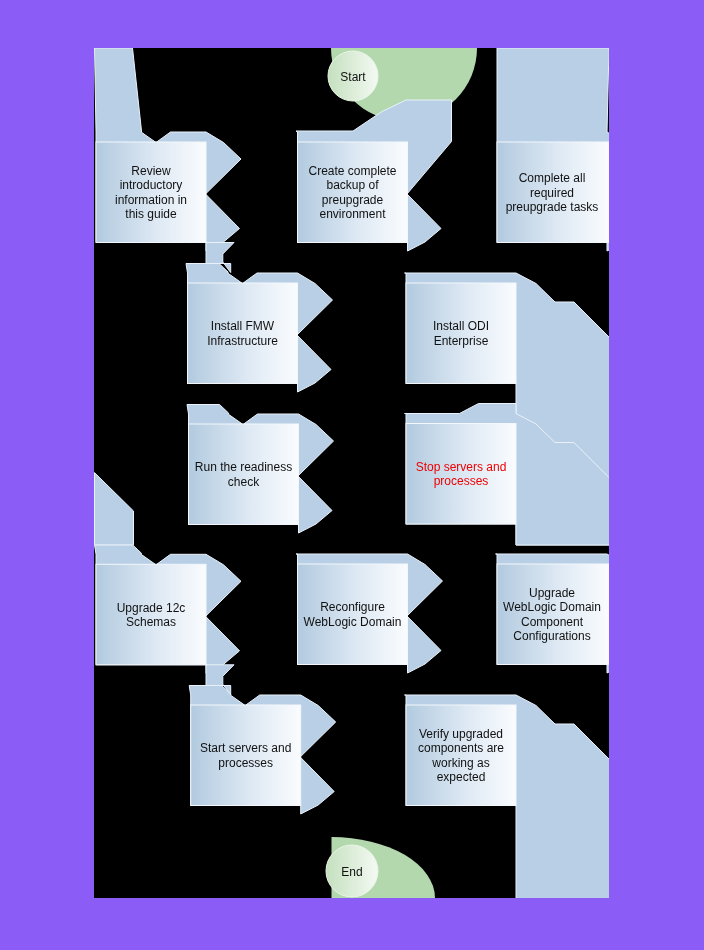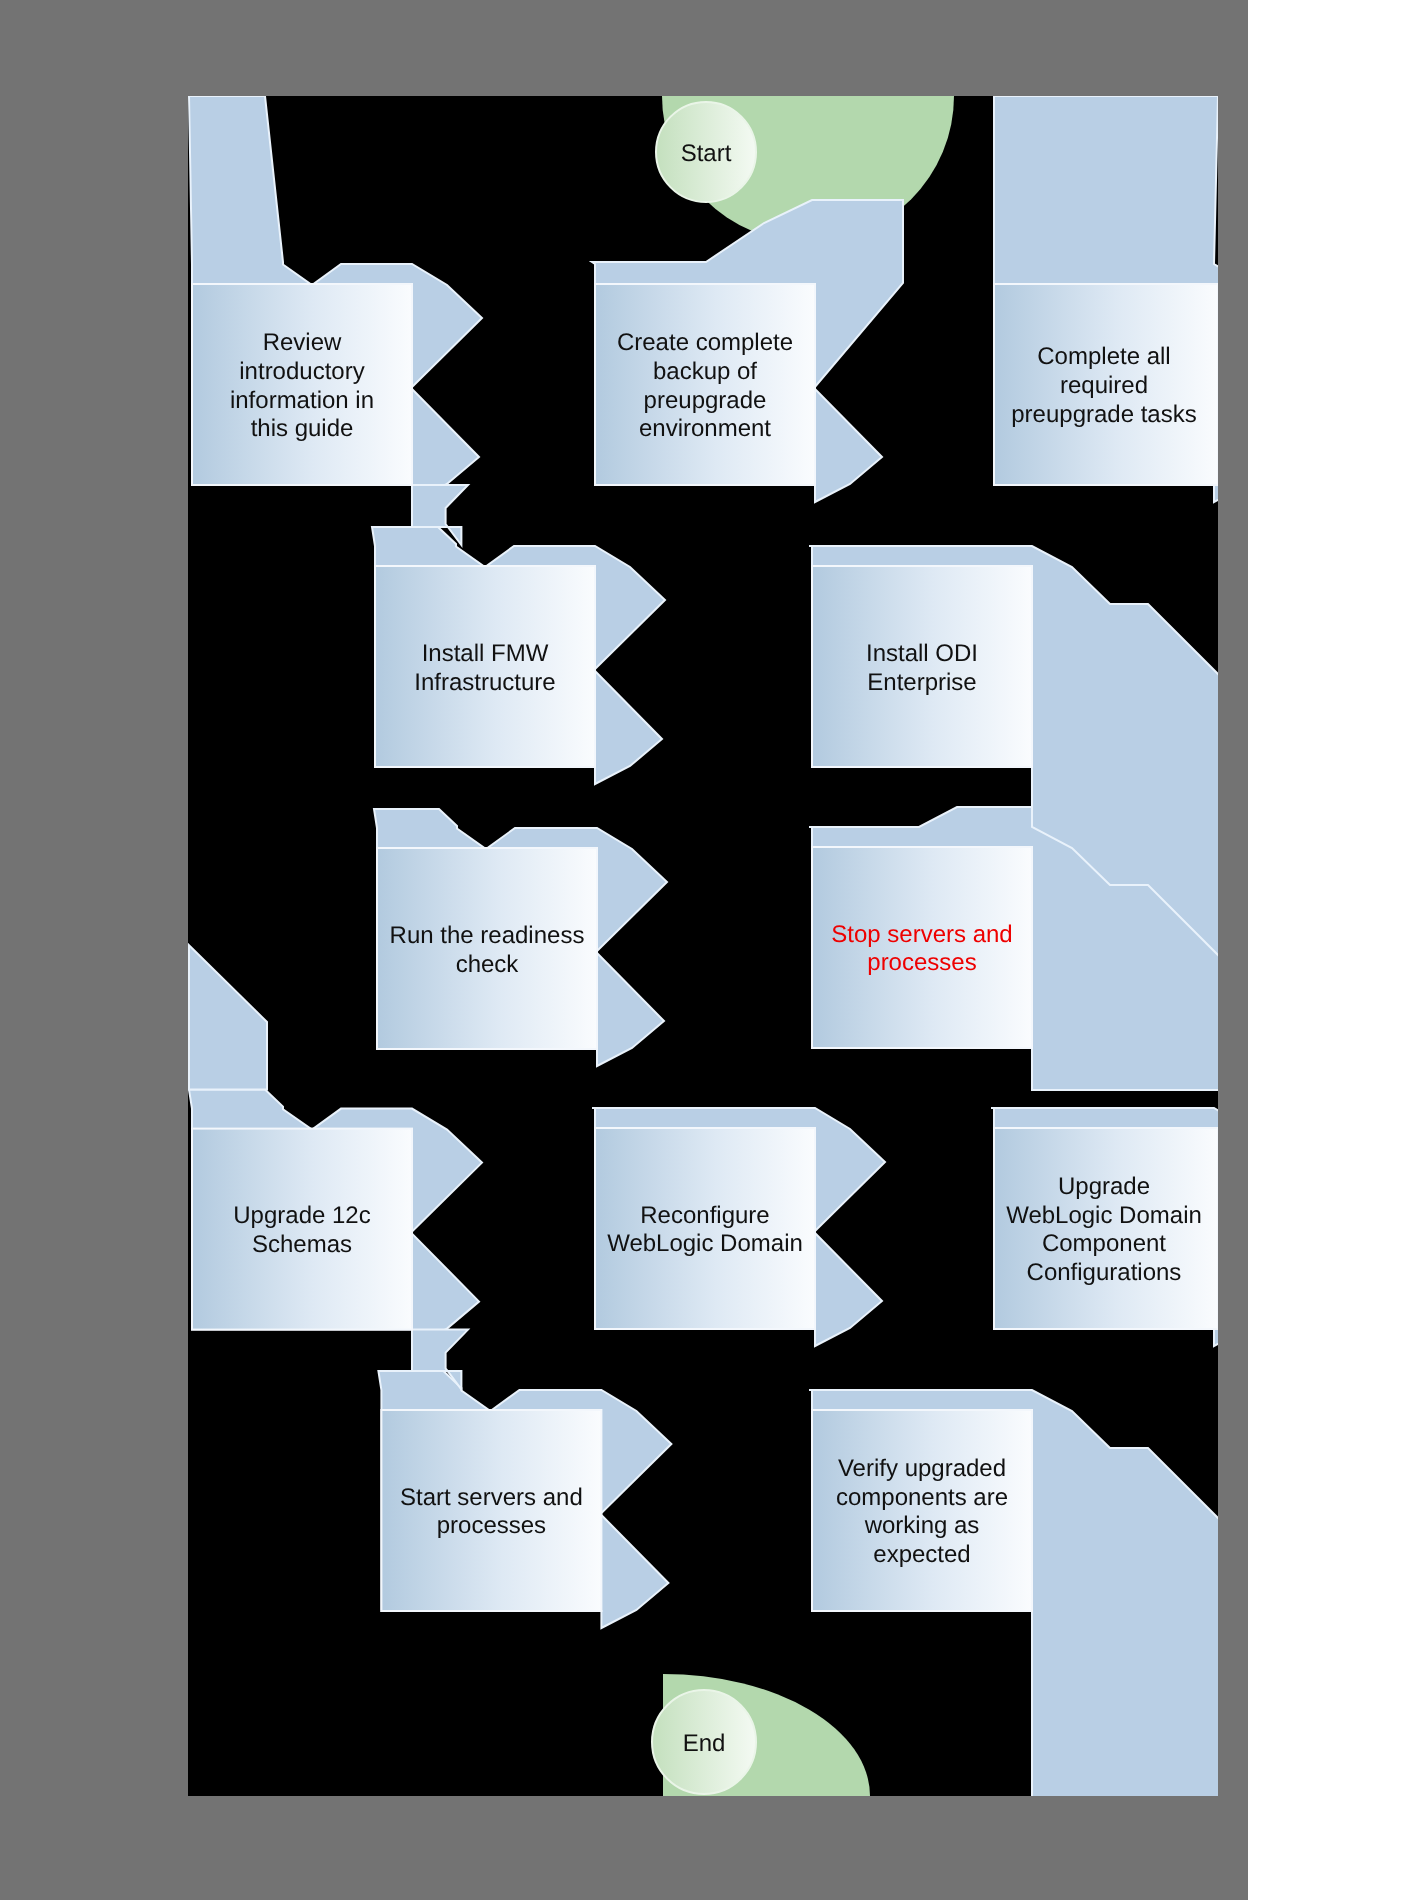--- a/index.html
+++ b/index.html
@@ -1,17 +1,17 @@
 <!DOCTYPE html>
 <html><head>
 <meta charset="utf-8">
 <style>
   html,body{margin:0;padding:0;background:#ffffff;}
   body{width:704px;height:950px;overflow:hidden;font-family:"Liberation Sans",sans-serif;}
-  #stage{position:relative;width:624px;height:950px;background:#737373;}
+  #stage{position:relative;width:704px;height:950px;background:#8b5cf6;}
   svg{display:block;}
   .nshape{fill:#b9cfe5;stroke:#e9f2fb;stroke-width:1;}
   .nbox{fill:url(#boxgrad);stroke:#f3f7fc;stroke-width:1;}
   .nodeText{font-family:"Liberation Sans",sans-serif;font-size:12px;fill:#111111;text-anchor:middle;}
   .nodeText.red{fill:#ee0000;}
   .termText{font-family:"Liberation Sans",sans-serif;font-size:12px;fill:#111111;text-anchor:middle;}
 </style>
 </head>
 <body>
 

